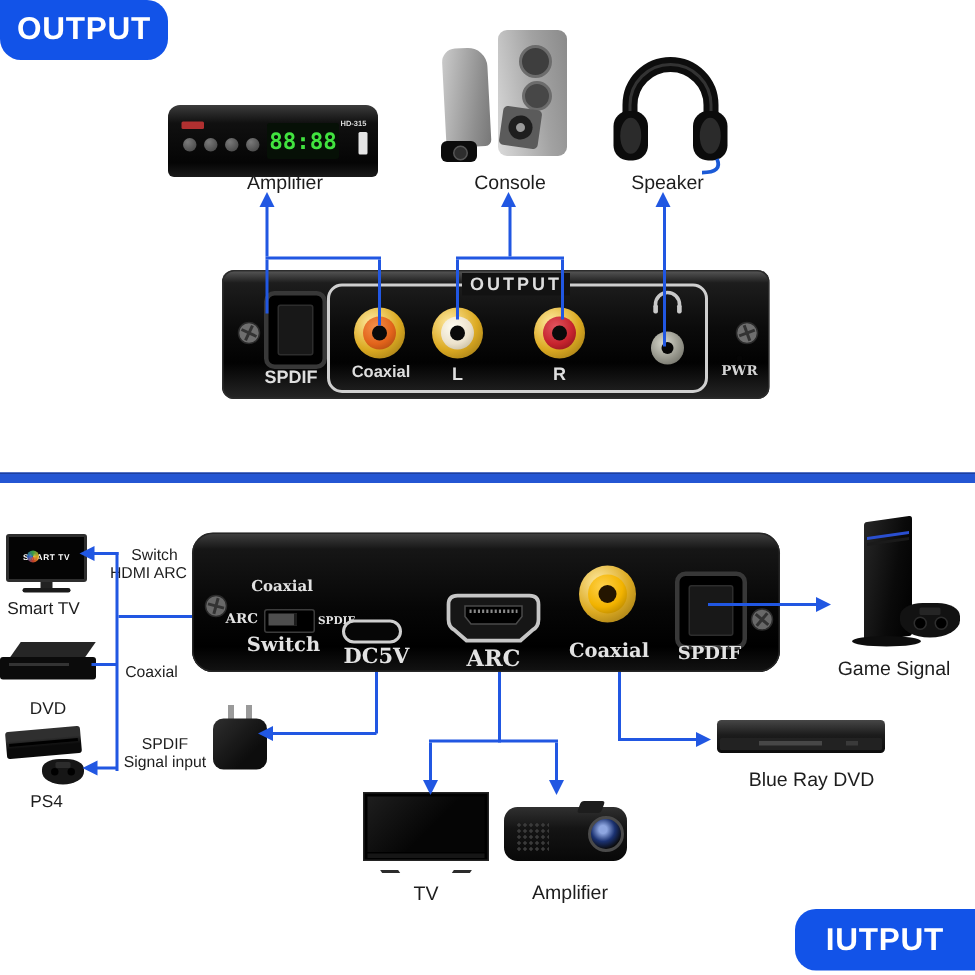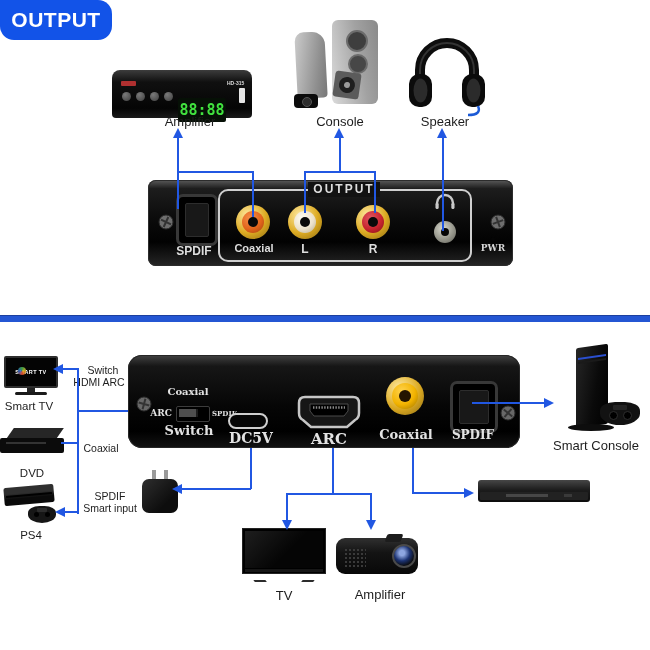--- a/index.html
+++ b/index.html
@@ -55,21 +55,21 @@
 
   <div class="devart" style="left:112px;top:70px;width:140px;height:48px;">
     <div class="abs" style="left:0;top:0;width:140px;height:48px;background:linear-gradient(180deg,#3c3c3c 0,#101010 25%,#050505 80%,#1a1a1a 100%);border-radius:8px 8px 4px 4px;"></div>
     <div class="abs" style="left:9px;top:11px;width:15px;height:5px;background:#b03030;border-radius:1px;"></div>
     <span class="amp-btn" style="left:10px;top:22px;"></span>
     <span class="amp-btn" style="left:24px;top:22px;"></span>
     <span class="amp-btn" style="left:38px;top:22px;"></span>
     <span class="amp-btn" style="left:52px;top:22px;"></span>
     <div class="abs" style="left:66px;top:12px;width:48px;height:24px;background:#061006;color:#41e33f;
                 font-family:'DejaVu Sans Mono',monospace;font-weight:bold;font-size:15px;
-                display:flex;align-items:center;justify-content:center;border-radius:2px;margin-top:16px;">88:88</div>
+                display:flex;align-items:center;justify-content:center;border-radius:2px;">88:88</div>
     <div class="abs" style="left:115px;top:10px;font-size:5px;color:#ddd;font-weight:bold;">HD-315</div>
     <div class="abs" style="left:127px;top:18px;width:6px;height:15px;background:#e5e5e5;border-radius:1px;"></div>
   </div>
   <div class="dev-label" style="left:140px;top:114px;width:100px;">Amplifier</div>
 
   <div class="devart" style="left:294px;top:18px;width:94px;height:98px;">
     <div class="abs" style="left:2px;top:14px;width:30px;height:66px;background:linear-gradient(100deg,#cccccc,#8e8e8e 70%,#777);border-radius:9px 13px 4px 4px;transform:rotate(-3deg);"></div>
     <div class="abs" style="left:38px;top:2px;width:46px;height:84px;background:linear-gradient(80deg,#dadada,#a2a2a2 60%,#8a8a8a);border-radius:6px;"></div>
     <div class="abs" style="left:52px;top:12px;width:18px;height:18px;border-radius:50%;background:#3e3e3e;border:2px solid #6c6c6c;"></div>
     <div class="abs" style="left:54px;top:36px;width:16px;height:16px;border-radius:50%;background:#474747;border:2px solid #6c6c6c;"></div>
@@ -195,21 +195,21 @@
   <div class="ln" style="left:79px;top:410px;width:49px;height:2px;"></div>
   <div class="conn-label" style="left:78px;top:364px;width:50px;">Switch</div>
   <div class="conn-label" style="left:68px;top:376px;width:62px;">HDMI ARC</div>
 
   <div class="ln" style="left:61px;top:442px;width:17px;height:2px;"></div>
   <div class="conn-label" style="left:78px;top:442px;width:46px;">Coaxial</div>
 
   <div class="ah ah-left" style="left:55px;top:507px;"></div>
   <div class="ln" style="left:64px;top:511px;width:14px;height:2px;"></div>
   <div class="conn-label" style="left:84px;top:490px;width:52px;">SPDIF</div>
-  <div class="conn-label" style="left:76px;top:502px;width:68px;">Smart input</div>
+  <div class="conn-label" style="left:76px;top:502px;width:68px;">Signal input</div>
 
   <div class="panel panel-bottom" style="left:128px;top:355px;width:392px;height:93px;">
     <svg class="screw" style="left:8px;top:41px;" viewBox="0 0 16 16">
       <circle cx="8" cy="8" r="7" fill="#686868" stroke="#2b2b2b"></circle>
       <path d="M2.5 8 h11 M8 2.5 v11" stroke="#333" stroke-width="2" transform="rotate(15 8 8)"></path>
     </svg>
 
     <div class="serif-label" style="left:28px;top:31px;width:64px;font-size:10px;">Coaxial</div>
     <div class="serif-label" style="left:16px;top:53px;width:28px;font-size:9px;text-align:right;">ARC</div>
     <div class="abs" style="left:48px;top:51px;width:32px;height:14px;background:#000;border:1px solid #3c3c3c;border-radius:2px;">
@@ -287,26 +287,28 @@
       <div class="abs" style="left:2px;top:10px;width:28px;height:2px;background:#2a4fd0;"></div>
       <div class="abs" style="left:2px;top:14px;width:28px;height:2px;background:#1a1a1a;"></div>
     </div>
     <div class="abs" style="left:20px;top:80px;width:46px;height:7px;background:#0d0d0d;border-radius:50%;"></div>
     <div class="abs" style="left:52px;top:58px;width:40px;height:23px;background:#121212;border-radius:45% 45% 60% 60%;">
       <div class="abs" style="left:9px;top:9px;width:7px;height:7px;border-radius:50%;background:#000;border:1px solid #2e2e2e;"></div>
       <div class="abs" style="left:23px;top:9px;width:7px;height:7px;border-radius:50%;background:#000;border:1px solid #2e2e2e;"></div>
       <div class="abs" style="left:13px;top:3px;width:14px;height:5px;background:#252525;border-radius:1px;"></div>
     </div>
   </div>
-  <div class="dev-label" style="left:545px;top:438px;width:102px;">Smart Console</div>
+  <div class="dev-label" style="left:545px;top:438px;width:102px;">Game Signal</div>
 
   <div class="ln" style="left:412px;top:448px;width:2px;height:46px;"></div>
   <div class="ln" style="left:413px;top:492px;width:52px;height:2px;"></div>
   <div class="ah ah-right" style="left:464px;top:488px;"></div>
   <div class="devart" style="left:478px;top:476px;width:112px;height:32px;">
     <div class="abs" style="left:0;top:4px;width:112px;height:22px;background:linear-gradient(180deg,#464646 0,#1c1c1c 45%,#0c0c0c 100%);border-radius:3px;"></div>
     <div class="abs" style="left:2px;top:16px;width:108px;height:8px;background:#222;border-radius:1px;"></div>
     <div class="abs" style="left:28px;top:18px;width:42px;height:3px;background:#474747;"></div>
     <div class="abs" style="left:86px;top:18px;width:8px;height:3px;background:#3a3a3a;"></div>
   </div>
-
+  <div class="dev-label" style="left:484px;top:512px;width:114px;">Blue Ray DVD</div>
+
+  <div class="badge" style="left:530px;top:606px;width:120px;height:41px;border-radius:14px 0 0 14px;">IUTPUT</div>
 
 </div>
 
 </body></html>

